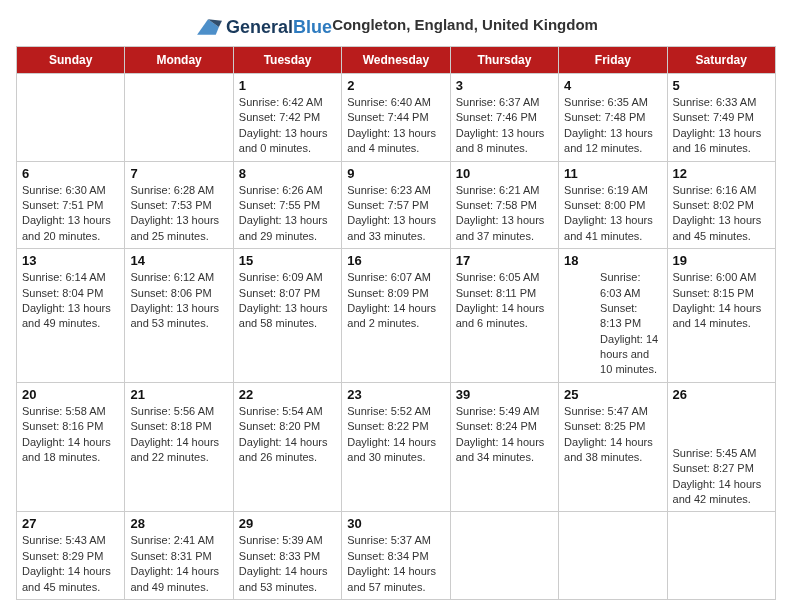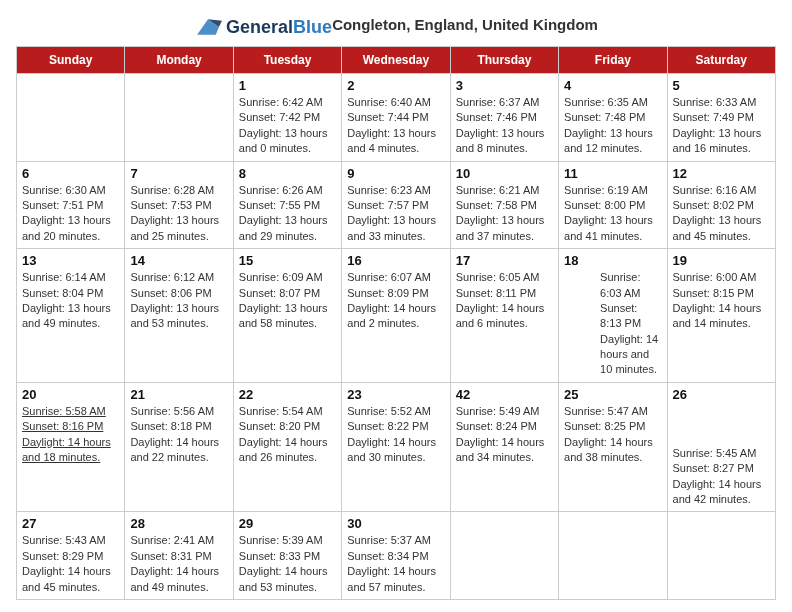--- a/index.html
+++ b/index.html
@@ -241,21 +241,21 @@
         <td>
           <span class="day-number">19</span>
           <div class="day-info" style="white-space: pre-line;">Sunrise: 6:00 AM
 Sunset: 8:15 PM
 Daylight: 14 hours and 14 minutes.</div>
         </td>
       </tr>
       <tr>
         <td>
           <span class="day-number">20</span>
-          <div class="day-info" style="white-space: pre-line; text-decoration: underline;">Sunrise: 5:58 AM
+          <div class="day-info" style="white-space: pre-line;">Sunrise: 5:58 AM
 Sunset: 8:16 PM
 Daylight: 14 hours and 18 minutes.</div>
         </td>
         <td>
           <span class="day-number">21</span>
           <div class="day-info" style="white-space: pre-line;">Sunrise: 5:56 AM
 Sunset: 8:18 PM
 Daylight: 14 hours and 22 minutes.</div>
         </td>
         <td>
@@ -264,21 +264,21 @@
 Sunset: 8:20 PM
 Daylight: 14 hours and 26 minutes.</div>
         </td>
         <td>
           <span class="day-number">23</span>
           <div class="day-info" style="white-space: pre-line;">Sunrise: 5:52 AM
 Sunset: 8:22 PM
 Daylight: 14 hours and 30 minutes.</div>
         </td>
         <td>
-          <span class="day-number">42</span>
+          <span class="day-number">39</span>
           <div class="day-info" style="white-space: pre-line;">Sunrise: 5:49 AM
 Sunset: 8:24 PM
 Daylight: 14 hours and 34 minutes.</div>
         </td>
         <td>
           <span class="day-number">25</span>
           <div class="day-info" style="white-space: pre-line;">Sunrise: 5:47 AM
 Sunset: 8:25 PM
 Daylight: 14 hours and 38 minutes.</div>
         </td>

